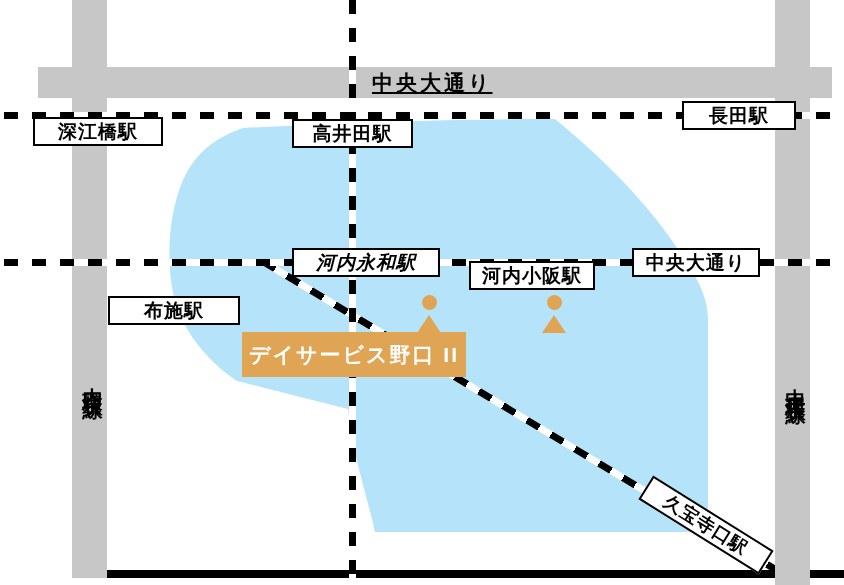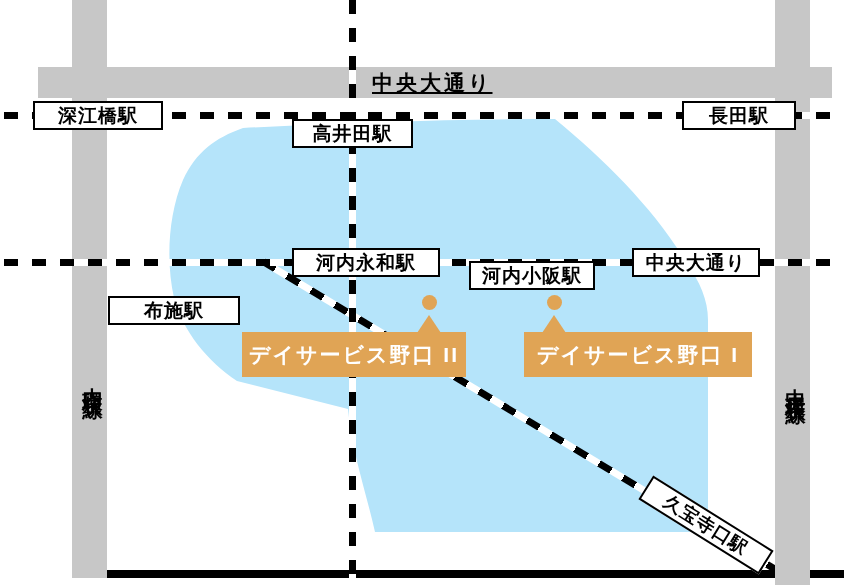--- a/index.html
+++ b/index.html
@@ -34,25 +34,25 @@
   .road-name-top{left:372px;top:67px;height:28px;line-height:31px;text-decoration:underline;}
   .road-name-v{writing-mode:vertical-rl;text-orientation:upright;width:35px;text-align:center;
     letter-spacing:4px;font-size:20px;display:flex;justify-content:center;}
   .road-name-left{left:72px;top:320px;height:120px;}
   .road-name-right{left:775px;top:315px;height:135px;}
   .station{
     position:absolute;height:29px;background:var(--label-bg);border:2px solid var(--ink);
     display:flex;align-items:center;justify-content:center;
     font-weight:700;font-size:19px;letter-spacing:1px;white-space:nowrap;
   }
-  .st-fukaebashi{left:33px;top:101px;width:130px;}
+  .st-fukaebashi{left:33px;top:117px;width:130px;}
   .st-takaida{left:292px;top:119px;width:121px;}
   .st-nagata{left:682px;top:101px;width:114px;}
   .st-fuse{left:108px;top:248px;width:132px;margin-top:48px;}
-  .st-kawachi-eiwa{left:292px;top:248px;width:148px;}
+  .st-kawachi-eiwa{left:292px;top:248px;width:148px;font-style:italic;}
   .st-kawachi-kosaka{left:469px;top:248px;width:126px;margin-top:13px;}
   .st-yaenosato{left:632px;top:248px;width:128px;}
   .st-jr-nagase{left:292px;top:434px;width:121px;}
   .st-kyuhojiguchi{left:635px;top:511px;width:142px;height:28px;transform:rotate(32deg);font-size:18px;}
   .poi-box{
     position:absolute;top:332px;height:45px;background:var(--accent);
     display:flex;align-items:center;justify-content:center;
     color:#fff;font-weight:700;font-size:21px;letter-spacing:2px;white-space:nowrap;
   }
   .poi-box-2{left:242px;width:224px;}
@@ -112,15 +112,14 @@
   <div class="station st-kawachi-kosaka">河内小阪駅</div>
   <div class="station st-yaenosato">中央大通り</div>
   <div class="station st-kyuhojiguchi">久宝寺口駅</div>
 
   <div class="poi-dot poi-dot-2"></div>
   <div class="poi-tail poi-tail-2"></div>
   <div class="poi-box poi-box-2">デイサービス野口 II</div>
 
   <div class="poi-dot poi-dot-1"></div>
   <div class="poi-tail poi-tail-1"></div>
-  <div class="poi-box poi-box-1">デイサービス野口 I</div>
 
 </div>
 
 </body></html>

